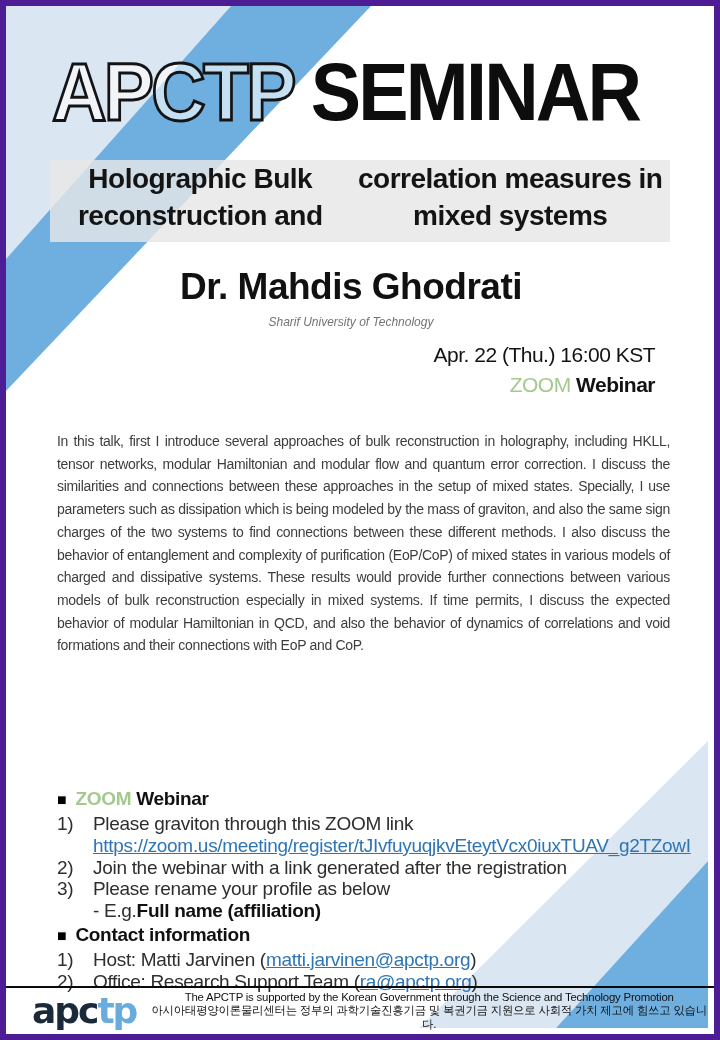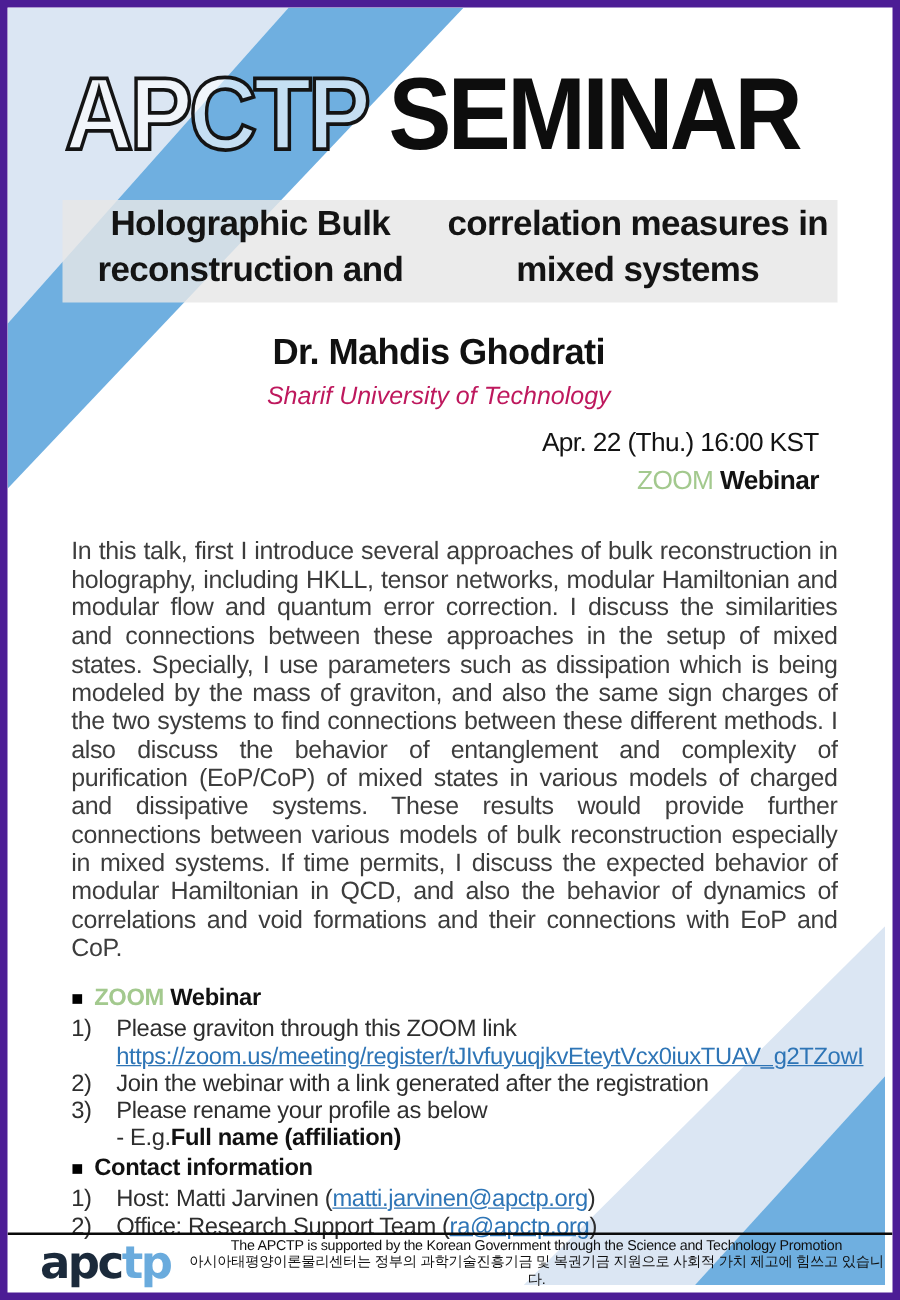--- a/index.html
+++ b/index.html
@@ -34,32 +34,32 @@
   .banner{
     position:absolute;left:44px;top:154px;width:620px;height:82px;
     background:rgba(230,230,230,0.82);
     display:flex;justify-content:center;
     text-align:center;
     font-size:28px;font-weight:bold;line-height:37px;letter-spacing:-0.5px;
     color:#141414;
   }
 
   .speaker{position:absolute;left:0;top:260px;width:690px;text-align:center;}
-  .speaker-name{font-size:29px;font-weight:bold;color:#111;letter-spacing:-0.5px;}
-  .speaker-affil{margin-top:7px;font-size:20px;font-style:italic;color:#be185d;}
+  .speaker-name{font-size:37px;font-weight:bold;color:#111;letter-spacing:-0.5px;}
+  .speaker-affil{margin-top:7px;font-size:12px;font-style:italic;color:#737373;}
 
   .schedule{position:absolute;right:59px;top:337px;text-align:right;}
   .schedule-date{font-size:21px;font-weight:normal;color:#131313;letter-spacing:-0.5px;}
   .schedule-platform{margin-top:6px;font-size:21px;letter-spacing:-0.5px;}
   .green{color:#a3c98e;}
   .schedule-platform b{color:#131313;}
 
   .abstract{
     position:absolute;left:51px;top:424px;width:613px;
-    font-size:20px;line-height:22.7px;color:#3d3d3d;
+    font-size:14px;line-height:22.7px;color:#3d3d3d;
     text-align:justify;letter-spacing:-0.3px;
   }
 
   .section{position:absolute;left:51px;width:613px;font-size:19px;color:#2e2e2e;}
   .sec-zoom{top:752px;}
   .sec-contact{top:888px;}
   .sec-head{font-weight:bold;font-size:19px;color:#111;margin-bottom:3px;letter-spacing:-0.3px;margin-top:30px;}
   .sq{font-size:16px;color:#000;margin-right:9px;}
   .row{display:flex;line-height:21.8px;letter-spacing:-0.3px;}
   .row .num{width:36px;flex:0 0 36px;}

